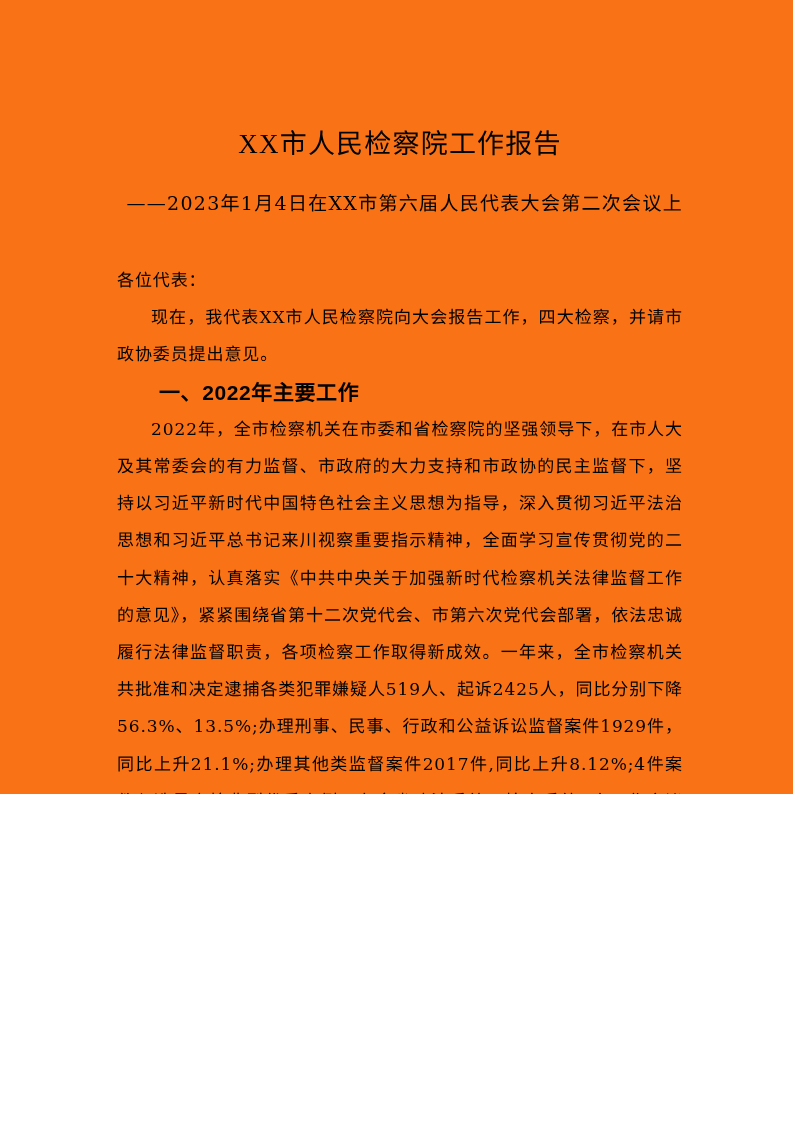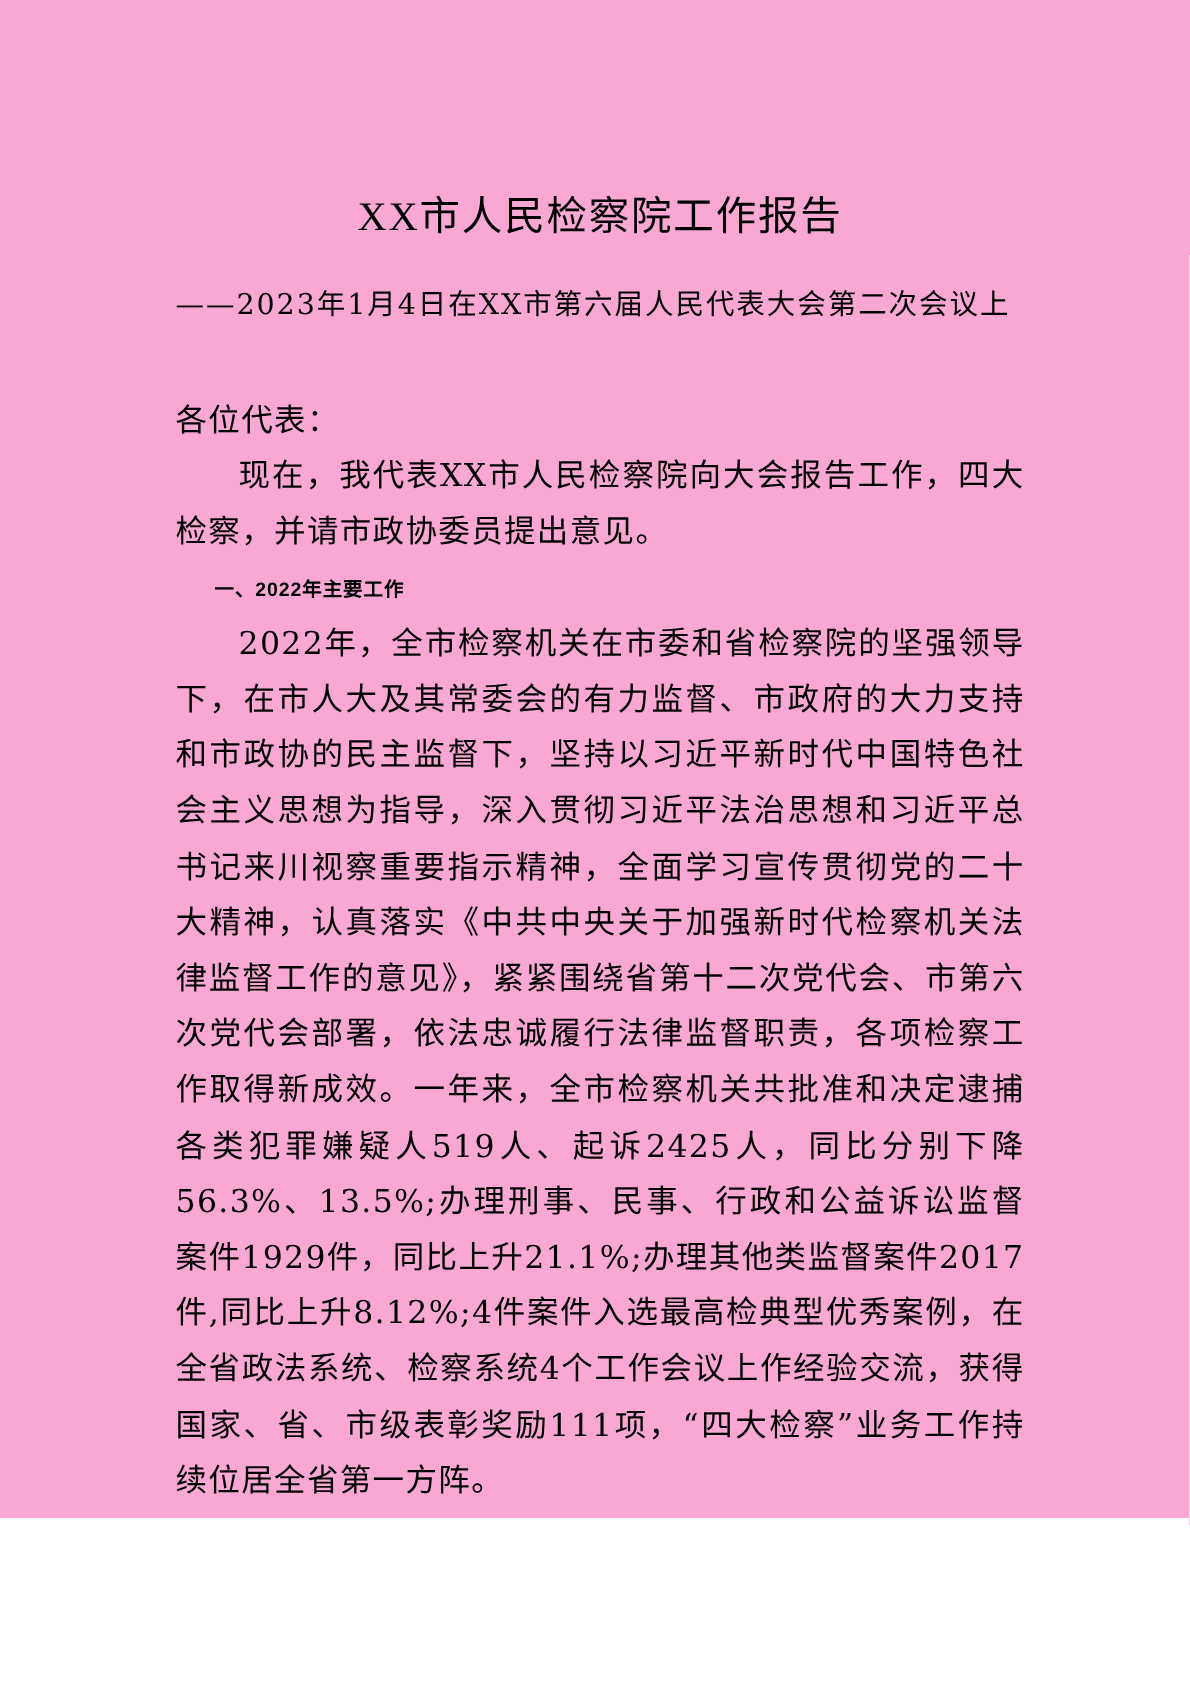--- a/index.html
+++ b/index.html
@@ -8,23 +8,23 @@
     padding: 0;
     background: #ffffff;
   }
   body {
     font-family: "Liberation Serif", "DejaVu Serif", serif;
     color: #000000;
   }
   .page {
     position: relative;
     width: 793px;
-    height: 1012px;
+    height: 794px;
     margin: 0 auto;
-    background: #f9a8d4;
+    background: #f97316;
     overflow: hidden;
     box-sizing: border-box;
   }
   .content {
     position: absolute;
     left: 117px;
     top: 0;
     width: 566px;
   }
 
@@ -36,54 +36,54 @@
     line-height: 40px;
     letter-spacing: 1.2px;
     font-weight: 400;
     margin: 0;
     padding-top: 124px;
     white-space: nowrap;
   }
 
   
   .doc-subtitle {
-    text-align: left;
+    text-align: right;
     font-family: "DejaVu Serif", "Liberation Serif", serif;
     font-size: 19px;
     line-height: 37px;
     letter-spacing: 1.3px;
     font-weight: 400;
     margin: 0;
     padding-top: 21px;
     font-style: normal;
   }
 
   
   .salutation,
   .body-para {
     font-family: "DejaVu Serif", "Liberation Serif", serif;
-    font-size: 21px;
+    font-size: 17px;
     line-height: 37.2px;
     text-align: justify;
     text-align-last: left;
     letter-spacing: 0.9px;
     margin: 0;
     font-weight: 400;
   }
   .salutation {
     padding-top: 40px;
   }
   .body-para {
     text-indent: 2em;
   }
 
   
   .section-heading {
     font-family: "Liberation Sans", "DejaVu Sans", sans-serif;
-    font-size: 13px;
+    font-size: 21px;
     line-height: 37.2px;
     font-weight: 700;
     letter-spacing: 0.6px;
     margin: 0;
     text-indent: 2em;
   }
 </style>
 </head>
 <body>
 

